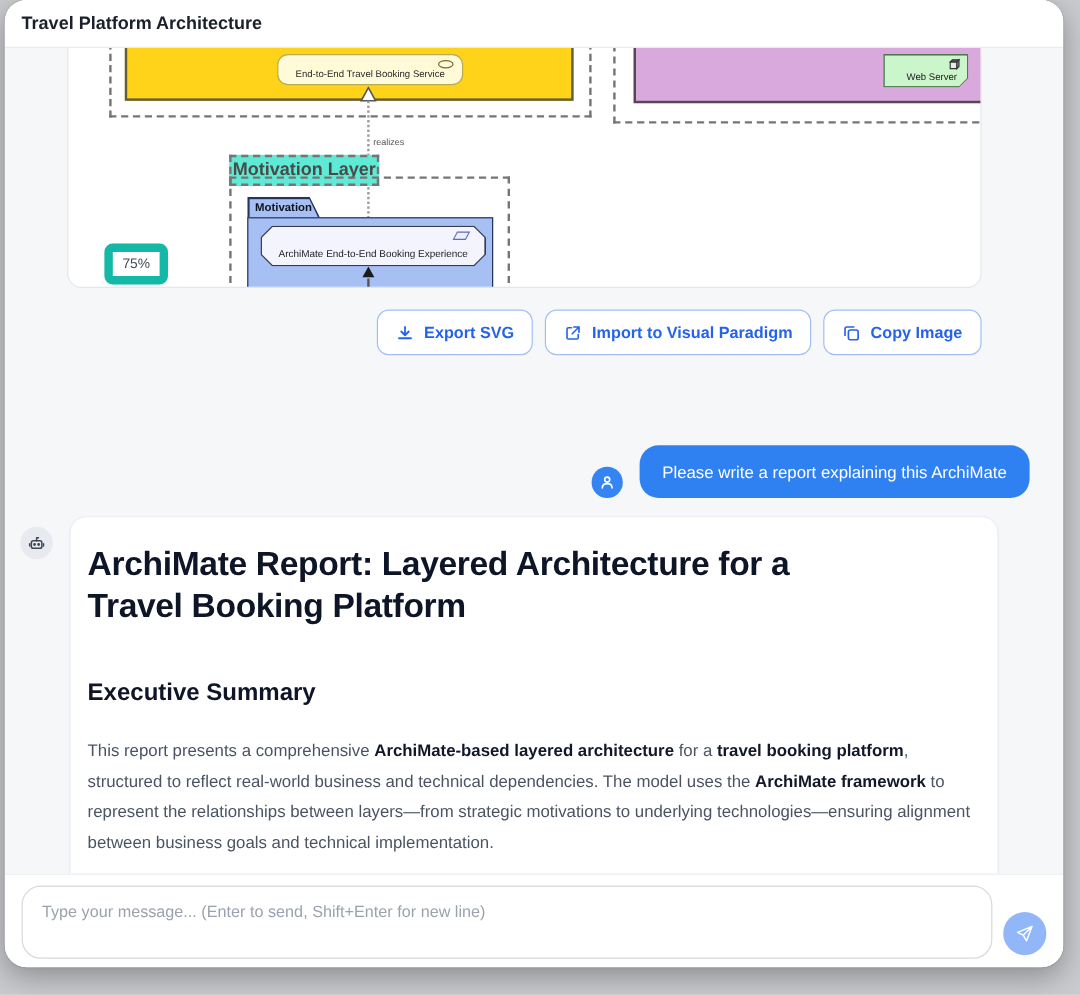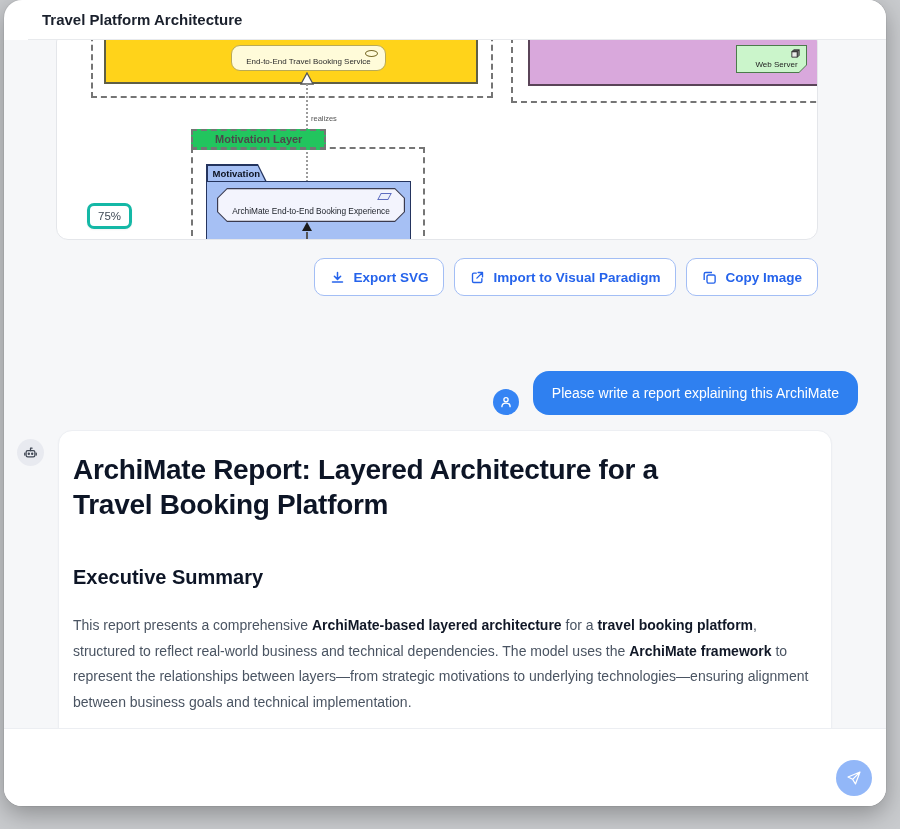--- a/index.html
+++ b/index.html
@@ -11,21 +11,21 @@
   }
   .window {
     position:absolute; left:4px; top:0; width:882px; height:806px;
     background:#ffffff; border-radius:18px;
     box-shadow:0 8px 24px rgba(0,0,0,.30), 0 0 0 1px rgba(0,0,0,.05);
     overflow:hidden;
   }
   
   .app-header {
     position:absolute; left:0; top:0; right:0; height:40px;
-    background:#fff; border-bottom:1px solid #e8eaed; z-index:30;margin-left:24px;
+    background:#fff; border-bottom:1px solid #e8eaed; z-index:30;
   }
   .app-title {
     position:absolute; left:14px; top:11px; font-size:15px; font-weight:700; color:#1a202c;
   }
   
   .chat {
     position:absolute; left:0; top:40px; width:882px; height:688px;
     background:#f6f7f9; overflow:hidden;text-decoration:underline;
   }
   
@@ -43,42 +43,42 @@
   .service-chip .chip-label { position:absolute; left:0; right:0; top:12px; }
   .oval-icon { position:absolute; right:7px; top:4px; width:13px; height:7px;
     border:1.2px solid #7a6c2a; border-radius:50%; }
   .tech-box { background:#D9A8DC; border:2px solid #5a4458; }
   .node-outer { background:#4c7a4c; clip-path:polygon(0 0,100% 0,100% calc(100% - 8px),calc(100% - 8px) 100%,0 100%); }
   .node-inner { position:absolute; left:1px; top:1px; right:1px; bottom:1px;
     background:#CBF5CB; clip-path:polygon(0 0,100% 0,100% calc(100% - 7px),calc(100% - 7px) 100%,0 100%);
     font-size:8px; color:#222; }
   .node-label { position:absolute; left:0; right:6px; top:14px; text-align:center;margin-left:16px; }
   .group-label {
-    border:2px dashed #757575; background:#22c55e; padding:2px 22px 3px;
-    font-size:11px; font-weight:700; color:#4a4a4a; white-space:nowrap;
+    border:2px dashed #757575; background:#5eead4; padding:2px 1px 3px;
+    font-size:15px; font-weight:700; color:#4a4a4a; white-space:nowrap;
   }
   .folder-tab-outer { background:#24345e; clip-path:polygon(0 0,calc(100% - 9px) 0,100% 100%,0 100%); }
   .folder-tab-inner { position:absolute; left:1.5px; top:1.5px; right:1.5px; bottom:0;
     background:#A6C0F4; clip-path:polygon(0 0,calc(100% - 8px) 0,100% 100%,0 100%);
     font-size:9.5px; font-weight:700; color:#0c1220; padding:2px 0 0 5px; }
   .folder-body { background:#A6C0F4; border:1.5px solid #24345e; }
   .octagon-outer { background:#3a3a4e;
     clip-path:polygon(10px 0,calc(100% - 10px) 0,100% 10px,100% calc(100% - 10px),calc(100% - 10px) 100%,10px 100%,0 calc(100% - 10px),0 10px); }
   .octagon-inner { position:absolute; left:1.2px; top:1.2px; right:1.2px; bottom:1.2px;
     background:#F3F4FD;
     clip-path:polygon(9px 0,calc(100% - 9px) 0,100% 9px,100% calc(100% - 9px),calc(100% - 9px) 100%,9px 100%,0 calc(100% - 9px),0 9px);
     font-size:8.3px; color:#20242c; }
   .octagon-label { position:absolute; left:0; right:0; top:17px; text-align:center; }
   .parallelogram-icon { position:absolute; right:14px; top:4px; width:11px; height:7px;
     border:1.2px solid #5d6cc0; background:#eceffb; transform:skewX(-28deg); }
   .dotted-line { border-left:2px dotted #9b9b9b; width:0; }
   .dashed-line { border-left:2px dashed #555; width:0; }
   .relation-label { font-size:7.5px; color:#555; white-space:nowrap; }
   .zoom-badge {
-    background:#fff; border:3px solid #14b8a6; border-radius:7px;
+    background:#fff; border:7px solid #14b8a6; border-radius:7px;
     font-size:11.5px; color:#3f4a56; padding:4px 8px;
     box-shadow:0 1px 2px rgba(0,0,0,.05);
   }
   
   .actions-row { position:absolute; top:218px; right:68px; display:flex; gap:10px; }
   .action-btn {
     display:inline-flex; align-items:center; gap:8px; height:31px; padding:18px 15px;
     background:#fff; border:1.5px solid #a3bef5; border-radius:10px;
     color:#2563eb; font-size:13.5px; font-weight:600; cursor:pointer; white-space:nowrap;
     font-family:inherit;
@@ -241,20 +241,21 @@
       <h1 class="report-title">
         <span>ArchiMate Report: Layered Architecture for a</span>
         <span>Travel Booking Platform</span>
       </h1>
       <h2 class="report-h2">Executive Summary</h2>
       <p class="report-p"><span>This report presents a comprehensive </span><strong>ArchiMate-based layered architecture</strong><span> for a </span><strong>travel booking platform</strong><span>, structured to reflect real-world business and technical dependencies. The model uses the </span><strong>ArchiMate framework</strong><span> to represent the relationships between layers—from strategic motivations to underlying technologies—ensuring alignment between business goals and technical implementation.</span></p>
     </div>
   </div>
 
   <div class="composer">
+    <textarea placeholder="Type your message... (Enter to send, Shift+Enter for new line)" style=""></textarea>
     <button class="send-btn">
       <svg width="16" height="16" viewBox="0 0 24 24" fill="none" stroke="#ffffff" stroke-width="1.8" stroke-linejoin="round">
         <path d="M21 3 L10 14 M21 3 L14.2 21 L10 14 L3 10.5 Z"></path>
       </svg>
     </button>
   </div>
 
 </div>
 
 </body></html>

